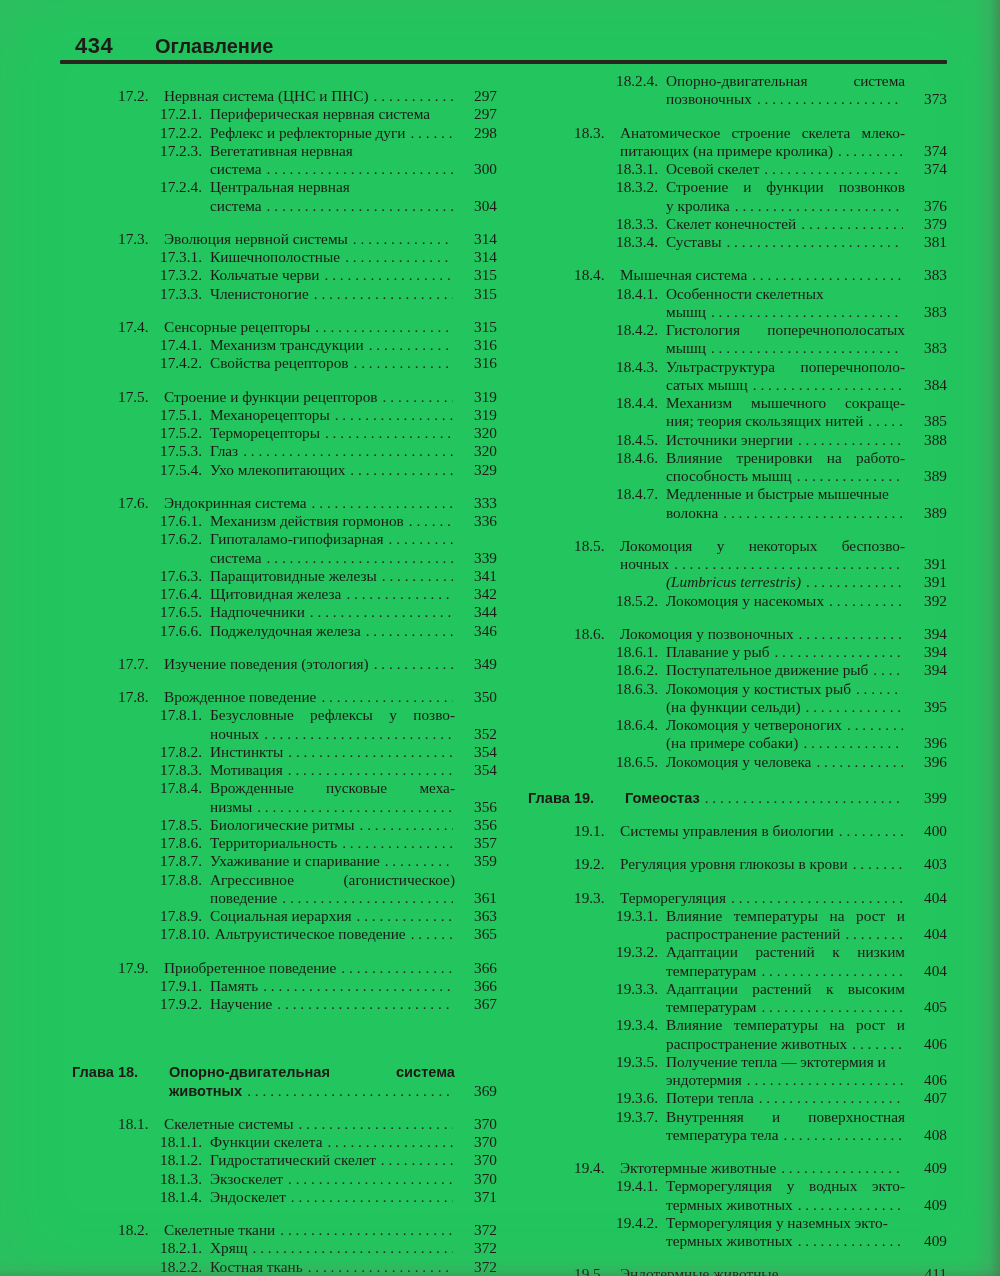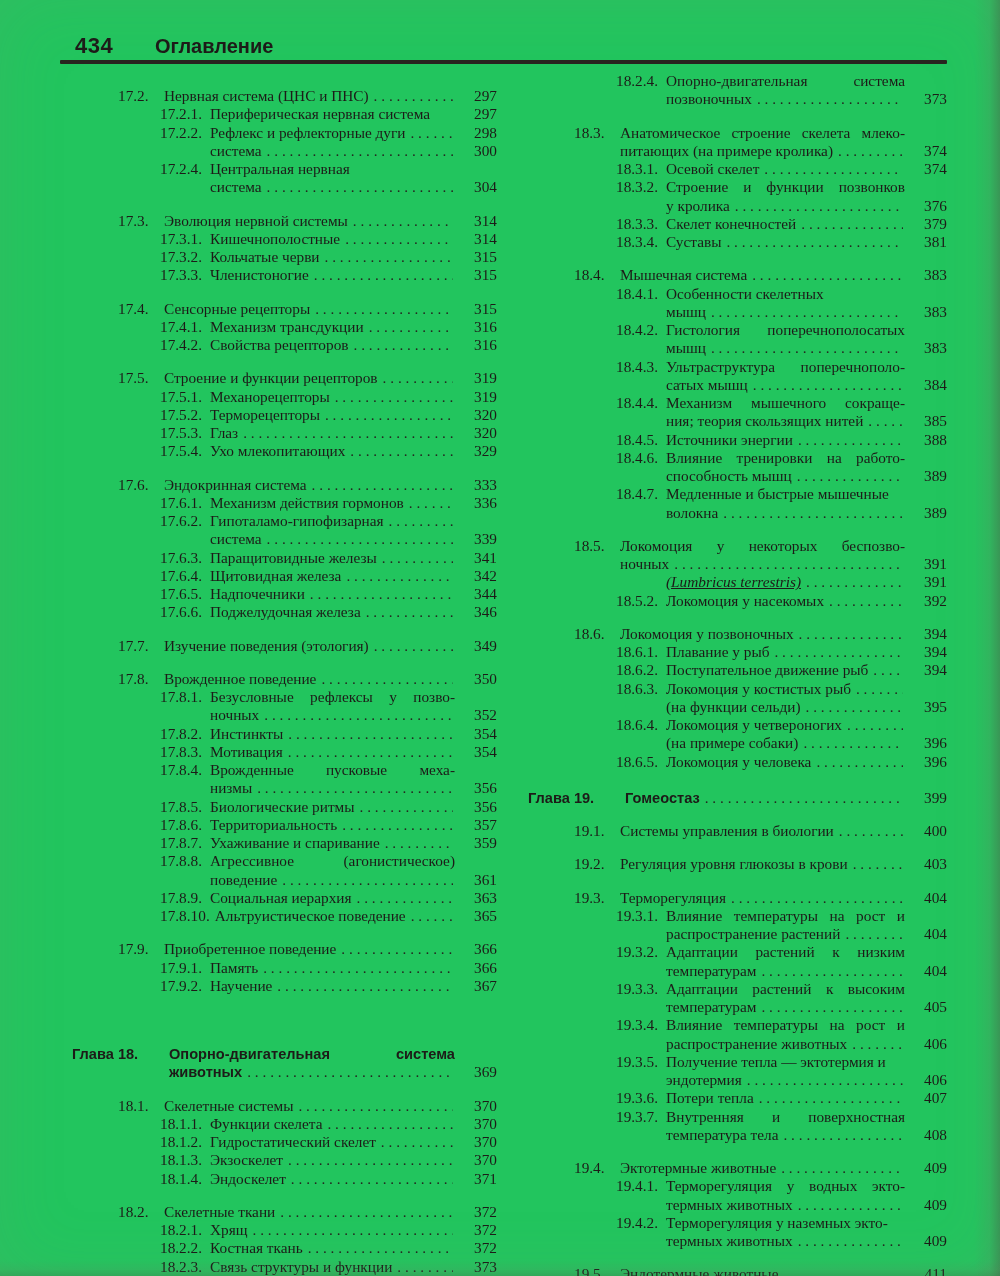--- a/index.html
+++ b/index.html
@@ -36,21 +36,21 @@
   .lvl-section > .tline > .num{margin-left:46px;min-width:46px;}
   .lvl-sub > .tline > .num{margin-left:88px;min-width:50px;}
   .lvl-chapter > .tline > .num{min-width:97px;}
   .lvl-section > .tline.cont{padding-left:92px;}
   .lvl-sub > .tline.cont{padding-left:138px;}
   .lvl-chapter > .tline.cont{padding-left:97px;}
   .lvl-chapter .num,.lvl-chapter .text{
     font-family:"Liberation Sans", sans-serif;font-weight:bold;font-size:14.6px;}
   .text{flex:0 1 auto;white-space:nowrap;}
   .text.just{flex:1 1 auto;white-space:normal;text-align:justify;text-align-last:justify;}
-  .text.ital{font-style:italic;text-decoration:underline;}
+  .text.ital{font-style:italic;}
   .leader{flex:1 1 8px;min-width:8px;overflow:hidden;white-space:nowrap;
     margin-left:5px;margin-right:2px;color:#26241f;
     font-family:"Liberation Serif", serif;font-weight:normal;font-style:normal;font-size:15.3px;}
   .spacer{flex:1 1 8px;min-width:4px;}
   .page-num{flex:none;min-width:36px;text-align:right;margin-left:6px;
     font-family:"Liberation Serif", serif;font-weight:normal;font-style:normal;font-size:15.3px;}
 </style>
 </head>
 <body>
 
@@ -78,20 +78,26 @@
       </div>
       <div class="entry lvl-sub">
         <div class="tline">
           <span class="num">17.2.2.</span>
           <span class="text">Рефлекс и рефлекторные дуги</span>
           <span class="leader">. . . . . . . . . . . . . . . . . . . . . . . . . . . . . . . . . . . . . . . . . . . . . . . . . . . . . . . . . . . . . . . . . . . . . . . . . . . </span>
           <span class="page-num">298</span>
         </div>
       </div>
       <div class="entry lvl-sub">
+        <div class="tline">
+          <span class="num">17.2.3.</span>
+          <span class="text">Вегетативная нервная</span>
+          <span class="spacer"></span>
+          <span class="page-num"></span>
+        </div>
         <div class="tline cont">
           <span class="text">система</span>
           <span class="leader">. . . . . . . . . . . . . . . . . . . . . . . . . . . . . . . . . . . . . . . . . . . . . . . . . . . . . . . . . . . . . . . . . . . . . . . . . . . </span>
           <span class="page-num">300</span>
         </div>
       </div>
       <div class="entry lvl-sub">
         <div class="tline">
           <span class="num">17.2.4.</span>
           <span class="text">Центральная нервная</span>

